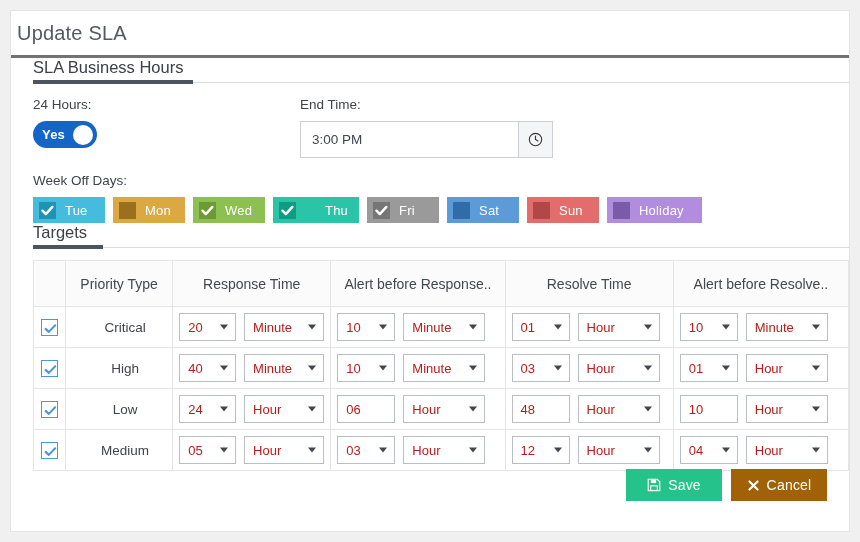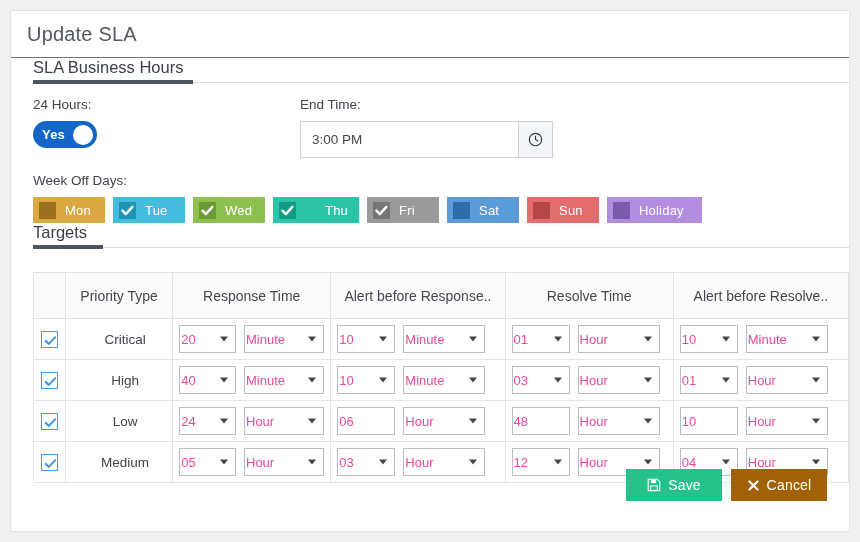--- a/index.html
+++ b/index.html
@@ -19,24 +19,24 @@
     width: 840px;
     height: 522px;
     background: #ffffff;
     border: 1px solid #e4e4e4;
     overflow: hidden;
   }
 
   
   .modal-header {
     height: 47px;
-    border-bottom: 1px solid #737373;
+    border-bottom: 3px solid #737373;
     display: flex;
     align-items: center;
-    padding: 0 16px;
+    padding: 0 6px;
   }
   .modal-title {
     font-size: 20px;
     color: #555a62;
     font-weight: 400;
     letter-spacing: .2px;
   }
 
   .body-area { padding: 0 22px; }
 
@@ -159,21 +159,21 @@
   .day-box svg { position: absolute; left: 1px; top: 1px; }
   .day-label {
     color: #ffffff;
     font-size: 13px;
     letter-spacing: .2px;
     white-space: nowrap;
   }
   .day-holiday { min-width: 95px; }
 
   
-  .tbl-wrap { margin-top: 24px; }
+  .tbl-wrap { margin-top: 12px; }
   table.targets {
     border-collapse: collapse;
     width: 816px;
     table-layout: fixed;
   }
   table.targets th, table.targets td {
     border: 1px solid #e2e4e6;
     padding: 0;
     text-align: center;
   }
@@ -218,25 +218,25 @@
     vertical-align: middle;
   }
   .row-cb svg { position: absolute; left: 1px; top: 1px; }
 
   
   .sel {
     height: 28px;
     border: 1px solid #b9bec4;
     background: #ffffff;
     font-size: 13px;
-    color: #ec4899;
+    color: #b91c1c;
     font-family: "Liberation Sans", sans-serif;
     display: flex;
     align-items: center;
-    padding: 0 1px;
+    padding: 0 8px;
     cursor: pointer;
     position: relative;
     white-space: nowrap;
   }
   .sel-num { width: 58px; }
   .sel-unit { width: 82px; }
   .sel .caret {
     position: absolute;
     right: 7px;
     top: 50%;
@@ -315,31 +315,31 @@
               </svg>
             </span>
           </div>
         </div>
       </div>
     </div>
 
     <div class="weekoff-wrap">
       <span class="field-label">Week Off Days:</span>
       <div class="days" id="days-row">
-          <div class="day" style="background: rgb(219, 168, 66);">
-            <span class="day-box" style="background: rgb(154, 111, 30);"></span>
-            <span class="day-label">Mon</span>
-          </div>
           <div class="day" style="background: rgb(69, 188, 221);">
             <span class="day-box" style="background: rgb(31, 147, 180);">
               <svg width="15" height="15" viewBox="0 0 16 16">
                 <path d="M2.6 8.2 L6.2 11.8 L13.2 4.2" fill="none" stroke="#ffffff" stroke-width="2.6" stroke-linecap="round" stroke-linejoin="round"></path>
               </svg>
             </span>
             <span class="day-label">Tue</span>
+          </div>
+          <div class="day" style="background: rgb(219, 168, 66);">
+            <span class="day-box" style="background: rgb(154, 111, 30);"></span>
+            <span class="day-label">Mon</span>
           </div>
           <div class="day" style="background: rgb(140, 193, 82);">
             <span class="day-box" style="background: rgb(108, 155, 53);">
               <svg width="15" height="15" viewBox="0 0 16 16">
                 <path d="M2.6 8.2 L6.2 11.8 L13.2 4.2" fill="none" stroke="#ffffff" stroke-width="2.6" stroke-linecap="round" stroke-linejoin="round"></path>
               </svg>
             </span>
             <span class="day-label">Wed</span>
           </div>
           <div class="day" style="background: rgb(43, 196, 168); gap: 20px;">

